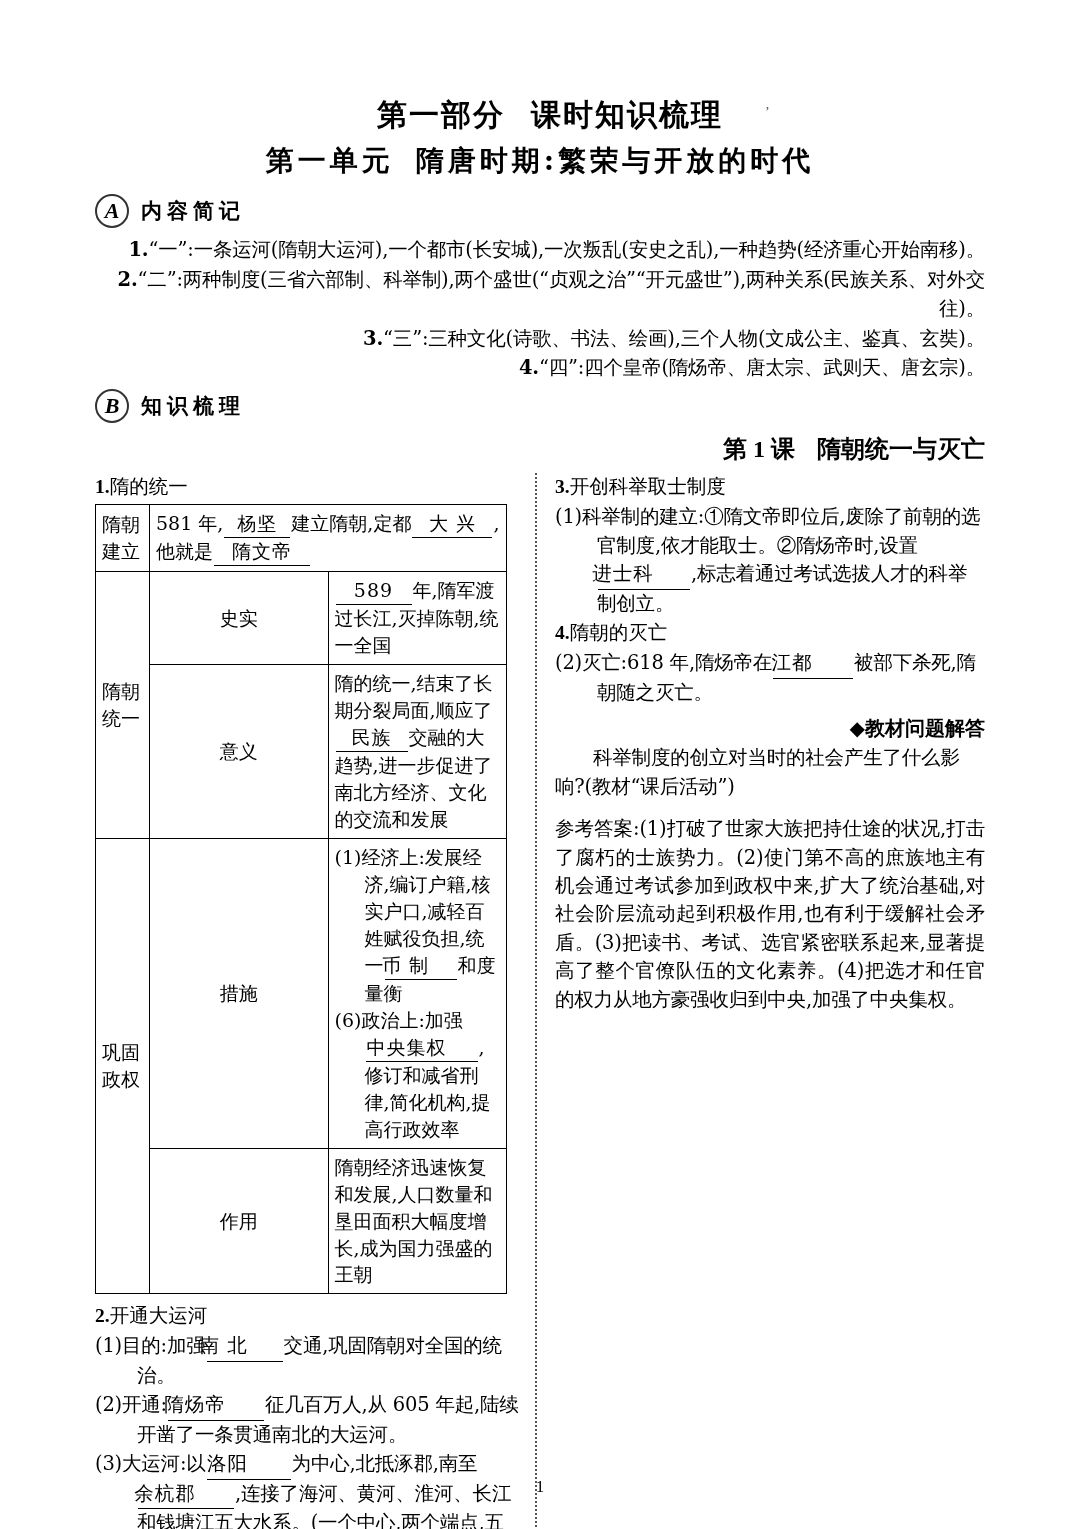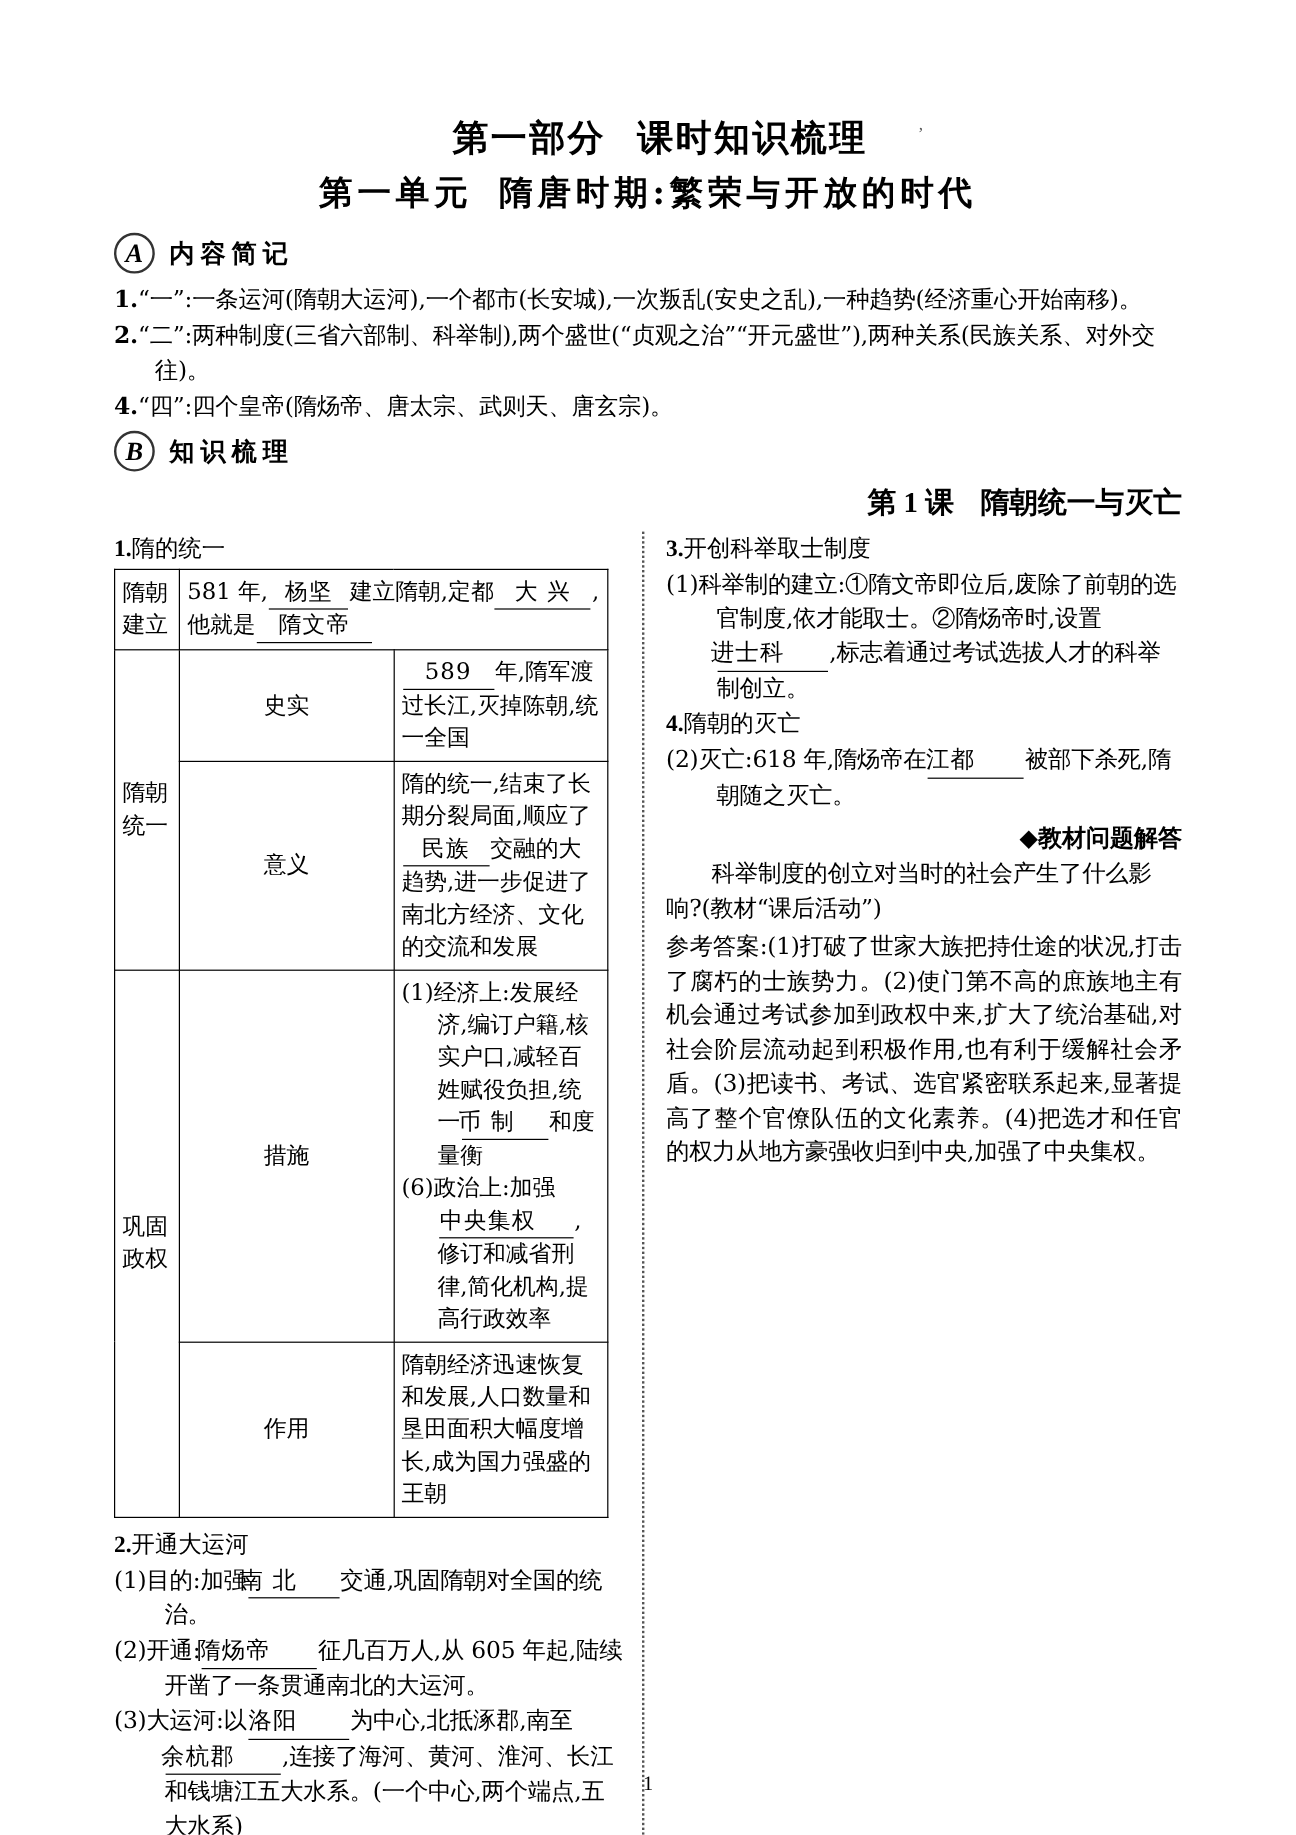--- a/index.html
+++ b/index.html
@@ -59,21 +59,21 @@
     flex: none;
   }
   .badge-label {
     font-size: 21px;
     font-weight: bold;
     letter-spacing: 5px;
     font-family: "DejaVu Serif", "Liberation Serif", serif;
   }
 
   
-  .summary { margin: 0 0 4px 0; }
+  .summary { margin: 0 0 4px 0; text-align: right; }
   .summary-item {
     font-size: 19.5px;
     line-height: 1.48;
     margin-bottom: 1px;
     padding-left: 34px;
     text-indent: -34px;
     letter-spacing: -0.2px;
     font-family: "DejaVu Serif", "Liberation Serif", serif;
   }
   .summary-item .num { font-weight: bold; }
@@ -166,21 +166,21 @@
     font-size: 20px;
     font-weight: bold;
     margin: 8px 0 2px 0;
     font-family: "DejaVu Serif", "Liberation Serif", serif;
     text-align: right;
   }
   .qa-q {
     font-size: 19.5px;
     line-height: 1.46;
     text-indent: 38px;
-    margin-bottom: 4px;
+    margin-bottom: 14px;
     letter-spacing: -0.2px;
     font-family: "DejaVu Serif", "Liberation Serif", serif;
   }
   .qa-a {
     font-size: 19.5px;
     line-height: 1.46;
     letter-spacing: -0.2px;
     text-align: justify;
     font-family: "DejaVu Serif", "Liberation Serif", serif;
   }
@@ -213,20 +213,21 @@
   </div>
 
   <div class="badge-row">
     <span class="badge-circle">A</span>
     <span class="badge-label">内容简记</span>
   </div>
 
   <div class="summary">
     <div class="summary-item"><span class="num">1.</span><span>“一”:一条运河(隋朝大运河),一个都市(长安城),一次叛乱(安史之乱),一种趋势(经济重心开始南移)。</span></div>
     <div class="summary-item"><span class="num">2.</span><span>“二”:两种制度(三省六部制、科举制),两个盛世(“贞观之治”“开元盛世”),两种关系(民族关系、对外交往)。</span></div>
+    <div class="summary-item"><span class="num">3.</span><span>“三”:三种文化(诗歌、书法、绘画),三个人物(文成公主、鉴真、玄奘)。</span></div>
     <div class="summary-item"><span class="num">4.</span><span>“四”:四个皇帝(隋炀帝、唐太宗、武则天、唐玄宗)。</span></div>
   </div>
 
   <div class="badge-row">
     <span class="badge-circle">B</span>
     <span class="badge-label">知识梳理</span>
   </div>
 
   <div class="lesson-title">
     <span>第 1 课</span><span class="gap"></span><span>隋朝统一与灭亡</span>

